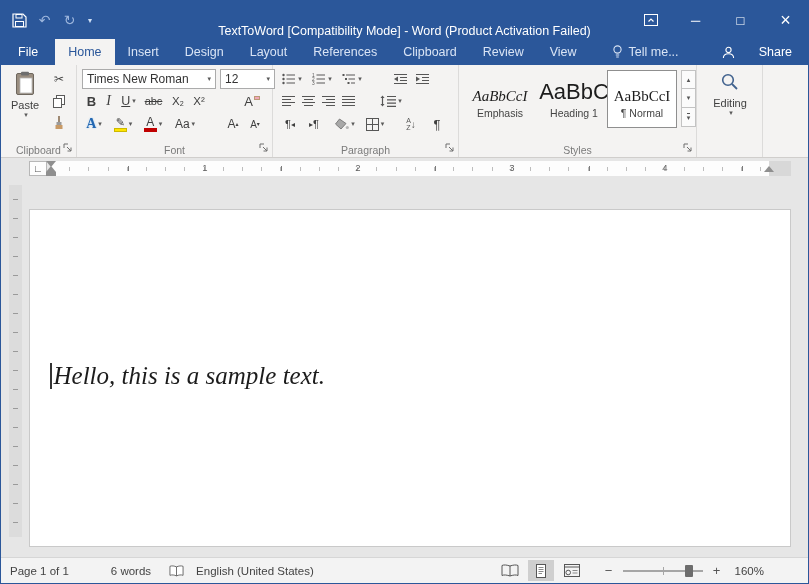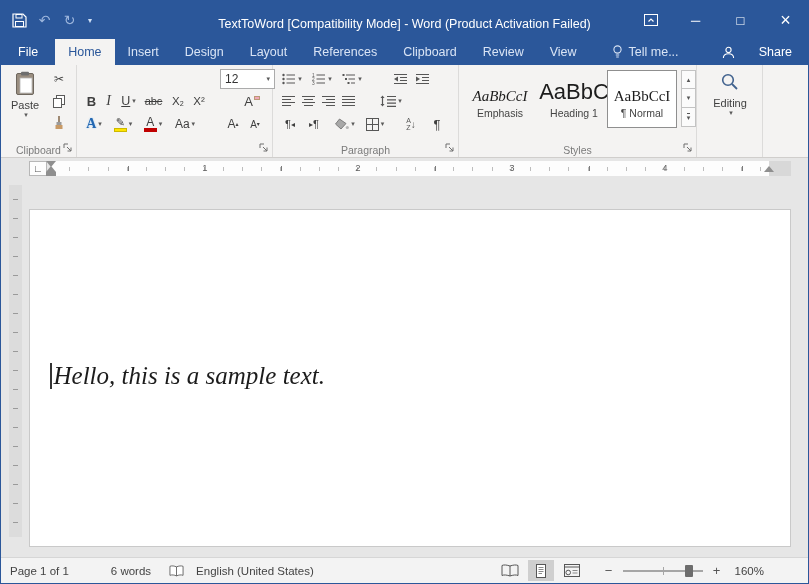--- a/index.html
+++ b/index.html
@@ -7,21 +7,21 @@
   body { font-family:"Liberation Sans","DejaVu Sans",sans-serif; background:#999; }
 
   .window { position:relative; width:809px; height:584px; border:1px solid #2b579a; background:#e6e6e6; overflow:hidden; }
 
   
   .titlebar { position:absolute; left:0; top:0; right:0; height:38px; background:#2b579a; }
   .qat { position:absolute; left:6px; top:0; height:38px; display:flex; align-items:center; }
   .qat-btn { width:25px; height:26px; display:flex; align-items:center; justify-content:center; color:#fff; font-size:14px; }
   .qat-btn.dim { color:#9db6dd; }
   .qat-more { width:16px; font-size:8px; color:#cfe0f5; display:flex; align-items:center; justify-content:center; }
-  .title { position:absolute; left:0; right:0; top:4px; height:38px; display:flex; align-items:center; justify-content:center; color:#fff; font-size:12.5px; }
+  .title { position:absolute; left:0; right:0; top:11px; height:38px; display:flex; align-items:center; justify-content:center; color:#fff; font-size:12.5px; }
   .win-controls { position:absolute; right:0; top:0; height:38px; display:flex; }
   .wc-btn { width:45px; height:38px; display:flex; align-items:center; justify-content:center; color:#fff; font-size:13px; }
   .wc-btn.close { font-size:18px; }
 
   
   .tabbar { position:absolute; top:38px; left:0; right:0; height:26px; background:#2b579a; display:flex; align-items:stretch; font-size:12.5px; color:#d9e4f5; }
   .tab { display:flex; align-items:center; padding:0 13px; }
   .tab-file { padding:0 17px; color:#fff; }
   .tab.active { background:#f4f3f2; color:#2b579a; }
   .tellme { display:flex; align-items:center; gap:6px; padding:0 10px; margin-left:12px; }
@@ -194,20 +194,24 @@
           </svg>
       </div>
       <div class="group-label">Clipboard</div>
       <svg class="launcher" viewBox="0 0 10 10">
           <path d="M1 1 H5 M1 1 V5" stroke="#6e6e6e" fill="none"></path>
           <path d="M4 4 L8 8 M8 4.5 V8 H4.5" stroke="#6e6e6e" fill="none"></path>
         </svg>
     </div>
 
     <div class="group" style="left:76px;width:196px;">
+      <div class="combo" style="left:5px;top:4px;width:134px;">
+        <span>Times New Roman</span>
+        <span class="dd">▾</span>
+      </div>
       <div class="combo" style="left:143px;top:4px;width:55px;">
         <span>12</span>
         <span class="dd">▾</span>
       </div>
       <div class="rb" style="left:6px;top:26px;width:17px;">
           <span class="b">B</span>
         </div>
       <div class="rb" style="left:24px;top:26px;width:15px;">
           <span class="i">I</span>
         </div>
@@ -253,20 +257,21 @@
         </div>
       <div class="rb" style="left:146px;top:48px;width:20px;height:22px;">
           <span style="font-size:12px;">A</span>
           <span class="tinyarr">▴</span>
         </div>
       <div class="rb" style="left:168px;top:48px;width:20px;height:22px;">
           <span style="font-size:10px;">A</span>
           <span class="tinyarr">▾</span>
         </div>
 
+      <div class="group-label">Font</div>
       <svg class="launcher" viewBox="0 0 10 10">
           <path d="M1 1 H5 M1 1 V5" stroke="#6e6e6e" fill="none"></path>
           <path d="M4 4 L8 8 M8 4.5 V8 H4.5" stroke="#6e6e6e" fill="none"></path>
         </svg>
     </div>
 
     <div class="group" style="left:272px;width:186px;">
       <div class="rb" style="left:6px;top:4px;width:26px;">
         <svg width="14" height="12" viewBox="0 0 14 12">
             <circle cx="1.5" cy="2" r="1.2" fill="#565656"></circle>

